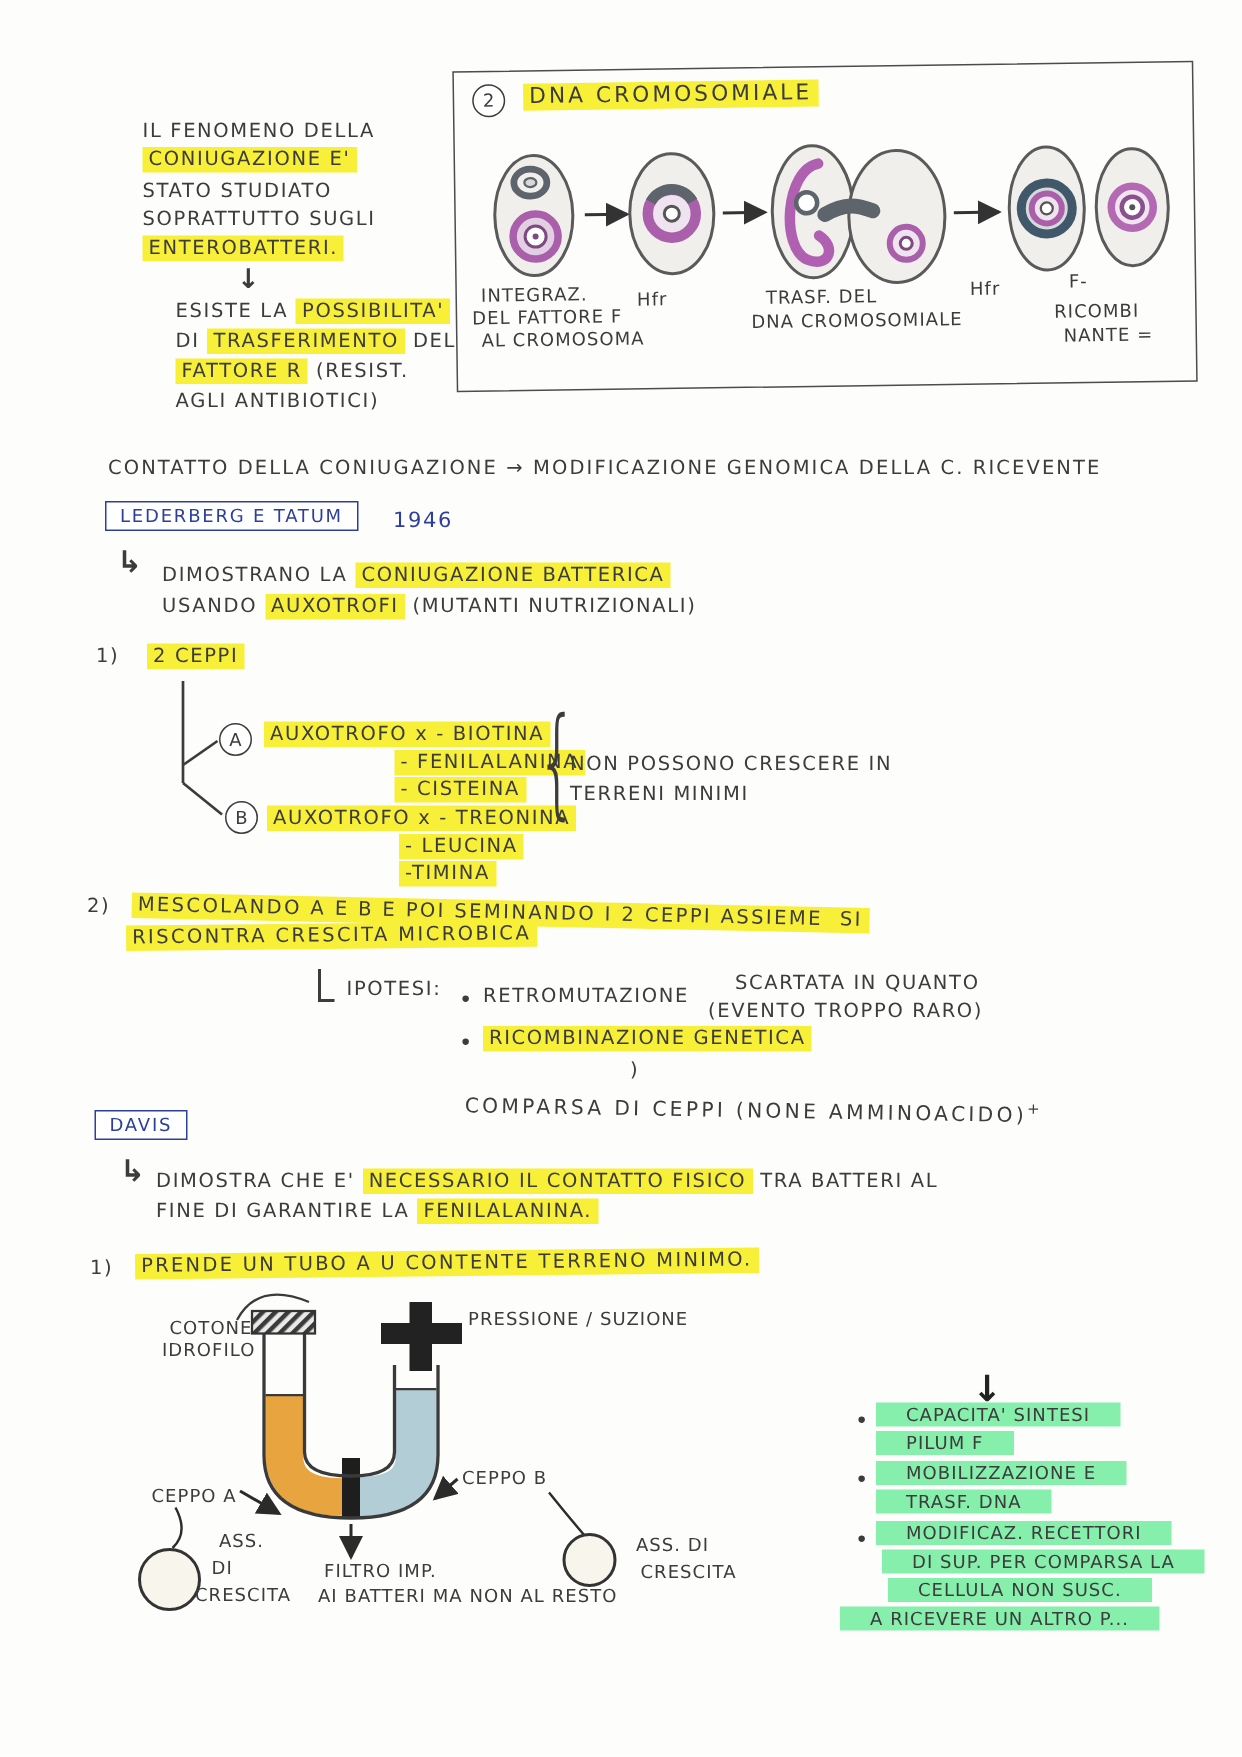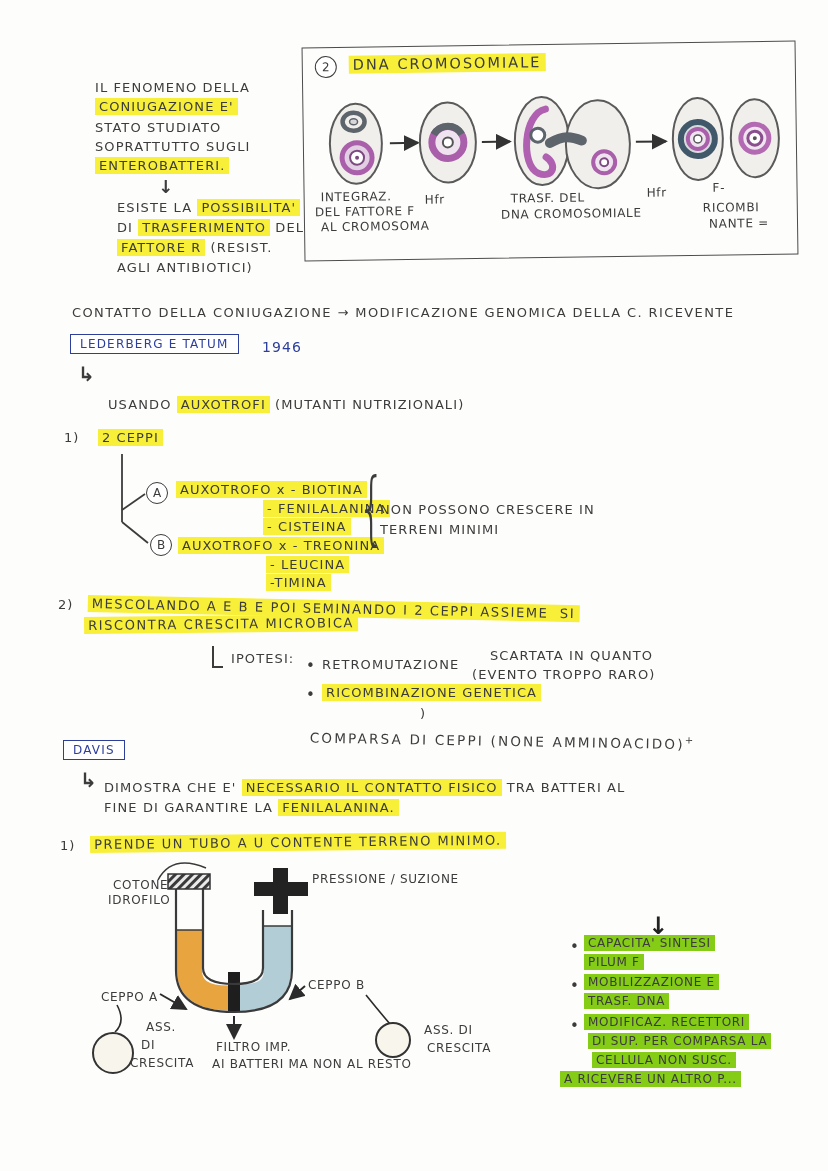--- a/index.html
+++ b/index.html
@@ -1,21 +1,21 @@
 <!DOCTYPE html>
 <html><head>
 <meta charset="utf-8">
 <style>
   html,body{margin:0;padding:0;background:#ffffff;}
   .page{position:relative;width:828px;height:1171px;background:#fdfdfc;overflow:hidden;
         font-family:"DejaVu Sans",sans-serif;color:#3c3c3c;}
   .t{position:absolute;white-space:pre;font-size:13px;letter-spacing:1.1px;color:#3c3c3c;}
   .sm{font-size:12px;letter-spacing:0.7px;}
   .hl{background:#f8ef38;padding:1px 4px;}
-  .hlg{background:#84cc16;padding:1px 4px;}
+  .hlg{background:#86efac;padding:1px 20px;}
   .blue{color:#2d3f9b;}
   .bbox{position:absolute;border:1.6px solid #2d3f9b;color:#2d3f9b;padding:2px 9px;
         font-size:12px;letter-spacing:1.2px;white-space:pre;background:#fff;}
   .kbox{position:absolute;border:1.6px solid #4c4c4c;background:#fdfdfc;}
   .circ{position:absolute;width:20px;height:20px;border:1.6px solid #3c3c3c;border-radius:50%;
         display:flex;align-items:center;justify-content:center;font-size:12px;background:#fff;}
   .abs{position:absolute;}
   .hook{position:absolute;font-size:20px;font-weight:bold;}
   .lmark{display:inline-block;width:9px;height:20px;border-left:2.2px solid #3c3c3c;
          border-bottom:2.2px solid #3c3c3c;margin-right:8px;vertical-align:-5px;}
@@ -98,20 +98,21 @@
     <div class="t sm" style="left:408px;top:138px">F-</div>
     <div class="t sm" style="left:398px;top:158px">RICOMBI</div>
     <div class="t sm" style="left:404px;top:174px">NANTE =</div>
   </div>
 
   <div class="t" style="left:72px;top:305px;letter-spacing:1.4px"><span>CONTATTO DELLA CONIUGAZIONE</span><span> </span><span>→</span><span> </span><span>MODIFICAZIONE GENOMICA DELLA C. RICEVENTE</span></div>
 
   <div class="bbox" style="left:70px;top:334px">LEDERBERG E TATUM</div>
   <div class="t blue" style="left:262px;top:339px;font-size:14px">1946</div>
   <div class="hook" style="left:78px;top:362px">↳</div>
+  <div class="t" style="left:108px;top:376px"><span>DIMOSTRANO LA </span><span class="hl">CONIUGAZIONE BATTERICA</span></div>
   <div class="t" style="left:108px;top:397px"><span>USANDO </span><span class="hl">AUXOTROFI</span><span> (MUTANTI NUTRIZIONALI)</span></div>
 
   <div class="t" style="left:64px;top:430px">1)</div>
   <div class="t" style="left:98px;top:430px"><span class="hl">2 CEPPI</span></div>
 
   <svg class="abs" style="left:95px;top:448px" width="120" height="120" viewBox="0 0 120 120">
     <path d="M27,6 L27,74" stroke="#3c3c3c" stroke-width="1.8" fill="none"></path>
     <path d="M27,62 L50,46" stroke="#3c3c3c" stroke-width="1.8" fill="none"></path>
     <path d="M27,74 L53,95" stroke="#3c3c3c" stroke-width="1.8" fill="none"></path>
   </svg>

